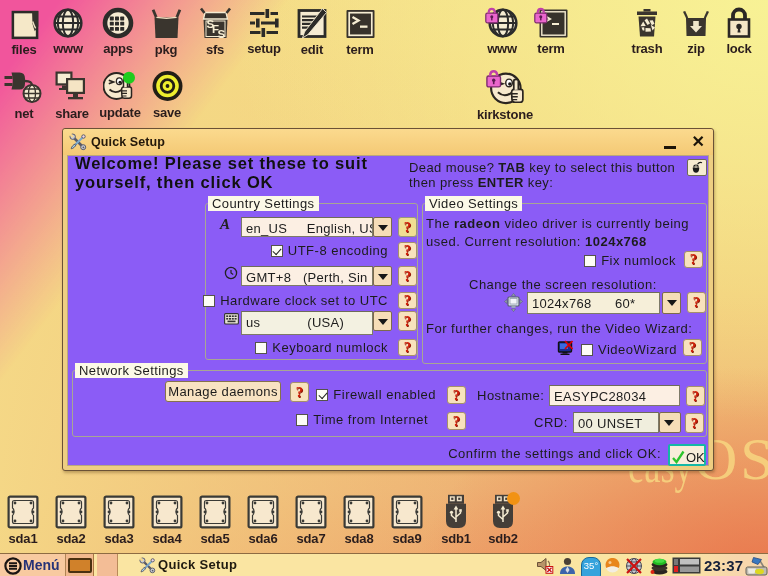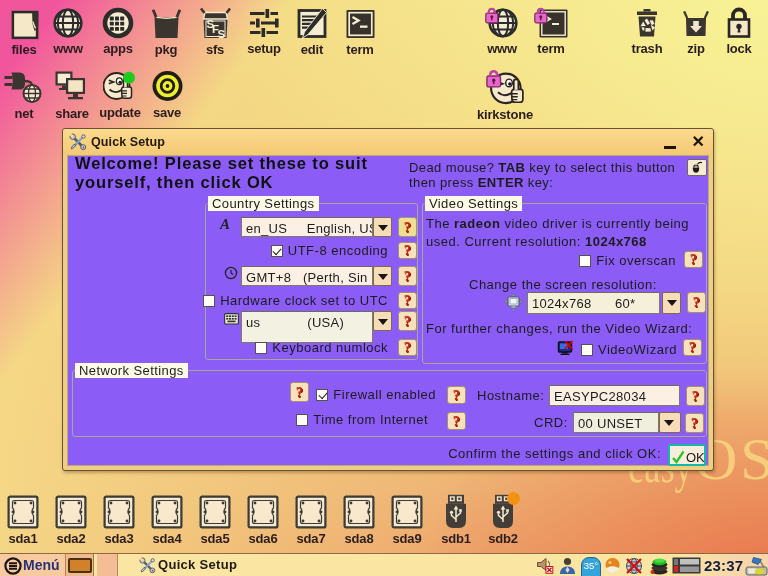--- a/index.html
+++ b/index.html
@@ -360,36 +360,36 @@
           <rect x="5" y="2.4" width="2" height="1.6"></rect>
           <rect x="7.8" y="2.4" width="2" height="1.6"></rect>
           <rect x="10.6" y="2.4" width="2" height="1.6"></rect>
           <rect x="2.2" y="5" width="2" height="1.6"></rect>
           <rect x="5" y="5" width="2" height="1.6"></rect>
           <rect x="7.8" y="5" width="2" height="1.6"></rect>
           <rect x="10.6" y="5" width="2" height="1.6"></rect>
           <rect x="3.5" y="7.6" width="8" height="1.6"></rect>
         </g>
       </svg>
-    <div class="fld" style="left:173px;top:155px;width:132px;height:32px;background:#f3f1e1">us&nbsp;&nbsp;&nbsp;&nbsp;&nbsp;&nbsp;&nbsp;&nbsp;&nbsp;&nbsp;&nbsp;&nbsp;(USA)</div>
+    <div class="fld" style="left:173px;top:155px;width:132px;height:24px;background:#f3f1e1">us&nbsp;&nbsp;&nbsp;&nbsp;&nbsp;&nbsp;&nbsp;&nbsp;&nbsp;&nbsp;&nbsp;&nbsp;(USA)</div>
     <div class="arrowbtn" style="left:305px;top:155px;height:20px"></div>
     <div class="qbtn" style="left:330px;top:155px">?</div>
     <div class="rrow" style="right:320px;top:184px">
         <span class="cb"></span>
         <span>Keyboard numlock</span>
       </div>
     <div class="qbtn" style="left:330px;top:183px;height:17px;line-height:15px">?</div>
 
     <div class="grp" style="left:354px;top:47px;width:285px;height:161px">
         <span class="lg">Video Settings</span>
       </div>
     <div class="t" style="left:358px;top:59px;line-height:18px">The <b>radeon</b> video driver is currently being<br>used. Current resolution: <b>1024x768</b></div>
     <div class="rrow" style="right:32px;top:97px">
         <span class="cb"></span>
-        <span>Fix overscan</span>
+        <span>Fix numlock</span>
       </div>
     <div class="qbtn" style="left:616px;top:95px;height:17px;line-height:15px">?</div>
     <div class="t" style="left:401px;top:121px">Change the screen resolution:</div>
     <svg style="position:absolute;left:436px;top:137px" width="19" height="19" viewBox="0 0 19 19">
         <rect x="4" y="4" width="11" height="9" rx="1" fill="#dfe7ee" stroke="#57606d" stroke-width="1.2"></rect>
         <rect x="6" y="5.5" width="7" height="5.5" fill="#f1f4f8" stroke="#8a95a5" stroke-width=".7"></rect>
         <path d="M9.5 0.5 L11.5 3 L7.5 3 Z M9.5 18.5 L11.5 16 L7.5 16 Z M0.5 8.5 L3 6.5 L3 10.5 Z M18.5 8.5 L16 6.5 L16 10.5 Z" fill="#9aa7b8" stroke="#57606d" stroke-width=".6"></path>
         <rect x="7.5" y="13" width="4" height="2" fill="#9aa7b8"></rect>
       </svg>
     <div class="fld" style="left:459px;top:136px;width:133px;height:22px;background:#f6efd9;padding-top:3px">1024x768&nbsp;&nbsp;&nbsp;&nbsp;&nbsp;&nbsp;60*</div>
@@ -405,20 +405,21 @@
       </svg>
     <div class="rrow" style="right:31px;top:186px">
         <span class="cb"></span>
         <span>VideoWizard</span>
       </div>
     <div class="qbtn" style="left:615px;top:183px;height:17px;line-height:15px">?</div>
 
     <div class="grp" style="left:4px;top:214px;width:635px;height:67px">
         <span class="lg">Network Settings</span>
       </div>
+    <div style="position:absolute;left:97px;top:225px;width:116px;height:21px;background:#f8e3c2;border:1px solid #85714c;border-radius:3px;text-align:center;font-size:13px;letter-spacing:.4px;color:#1c1c1c;line-height:19px">Manage daemons</div>
     <div class="qbtn" style="left:222px;top:226px;height:20px;line-height:18px">?</div>
     <div class="rrow" style="right:272px;top:231px">
         <span class="cb on"></span>
         <span>Firewall enabled</span>
       </div>
     <div class="qbtn" style="left:379px;top:230px;height:18px;line-height:16px">?</div>
     <div class="t" style="left:409px;top:232px">Hostname:</div>
     <div class="fld" style="left:481px;top:229px;width:131px;height:21px;background:#fcefe3;padding-top:3px">EASYPC28034</div>
     <div class="qbtn" style="left:618px;top:230px;height:20px;line-height:18px">?</div>
     <div class="rrow" style="right:280px;top:256px">

